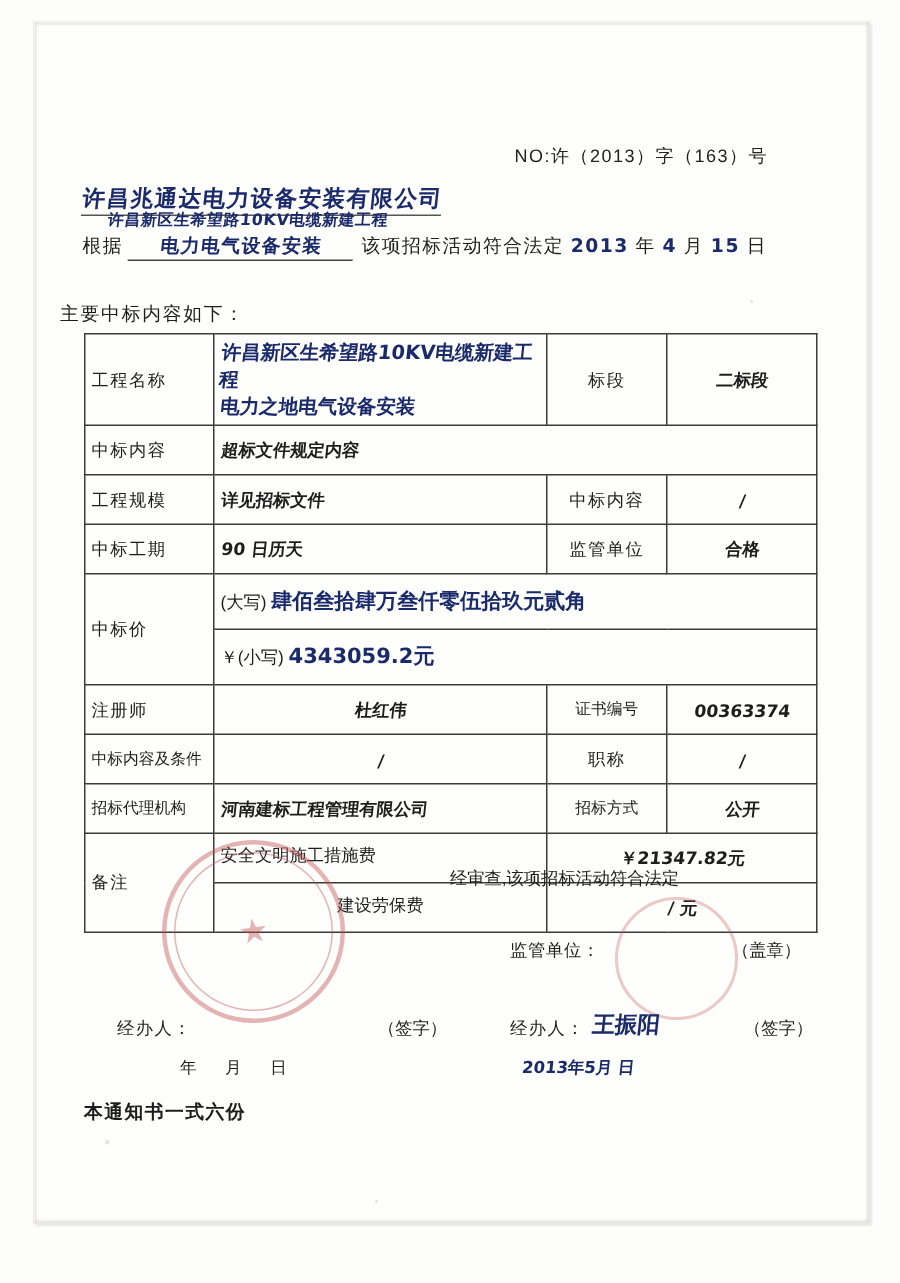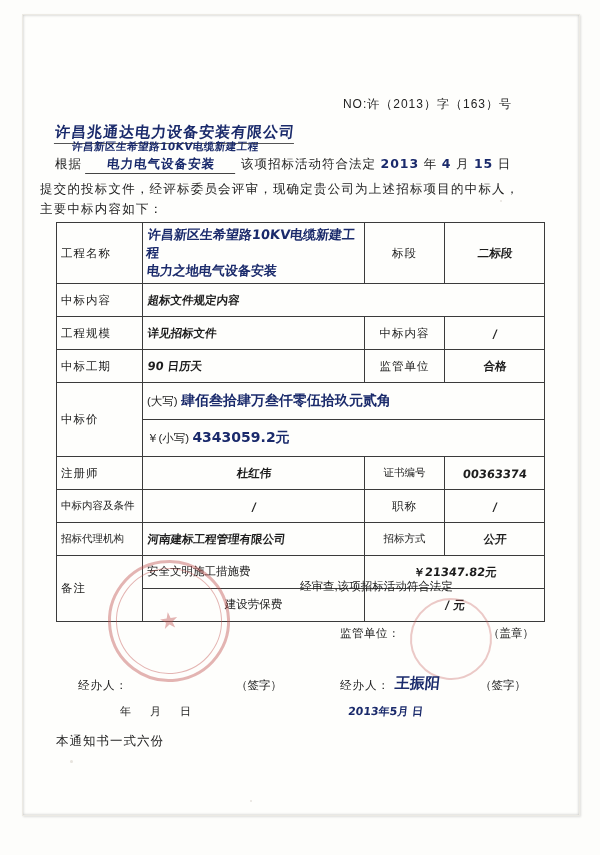--- a/index.html
+++ b/index.html
@@ -154,29 +154,29 @@
     font-size: 11.5px;
     color: #1d1d1d;
   }
   .sign-box .left { left: 0; }
   .sign-box .right { left: 244px; }
   .row-a { position: absolute; top: 14px; left: 6px; letter-spacing: .5px;}
   .row-a2 { position: absolute; top: 14px; left: 40px; letter-spacing: .5px; text-align: right;}
   .seal-label { position: absolute; top: 14px; right: 10px; }
   .row-b { position: absolute; top: 66px; left: 22px; letter-spacing: 1px;}
   .row-b2 { position: absolute; top: 66px; left: 40px; letter-spacing: 1px;}
-  .sign-label { position: absolute; top: 66px; right: 18px; }
+  .sign-label { position: absolute; top: 66px; right: 2px; }
   .date-left { position: absolute; top: 92px; left: 64px; letter-spacing: 8px; font-size: 11px;}
   .date-right { position: absolute; top: 92px; left: 48px; font-size: 11px;}
 
   .footer {
     position: absolute;
     left: 56px; top: 733px;
     font-size: 12.5px;
-    font-weight: normal;
+    font-weight: bold;
     letter-spacing: 1px;
     color: #1d1d1d;
   }
 
   
   .seal {
     position: absolute;
     left: 108px; top: 560px;
     width: 116px; height: 116px;
     border: 3px solid #c0504d;
@@ -231,21 +231,20 @@
     <span class="ul hw">电力电气设备安装</span>
     <span>该项招标活动符合法定</span>
     <span class="hw">2013</span>
     <span>年</span>
     <span class="hw">4</span>
     <span>月</span>
     <span class="hw">15</span>
     <span>日</span>
   </div>
 
-  <div class="para2">提交的投标文件，经评标委员会评审，现确定贵公司为上述招标项目的中标人，</div>
   <div class="para3">主要中标内容如下：</div>
 
   <table class="main">
     <colgroup>
       <col style="width:86px">
         <col style="width:222px">
         <col style="width:80px">
         <col style="width:100px">
     </colgroup>
     <tbody>

